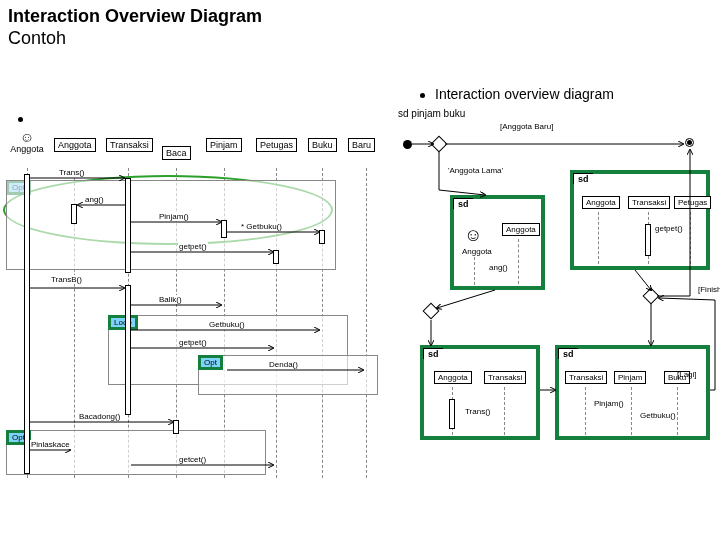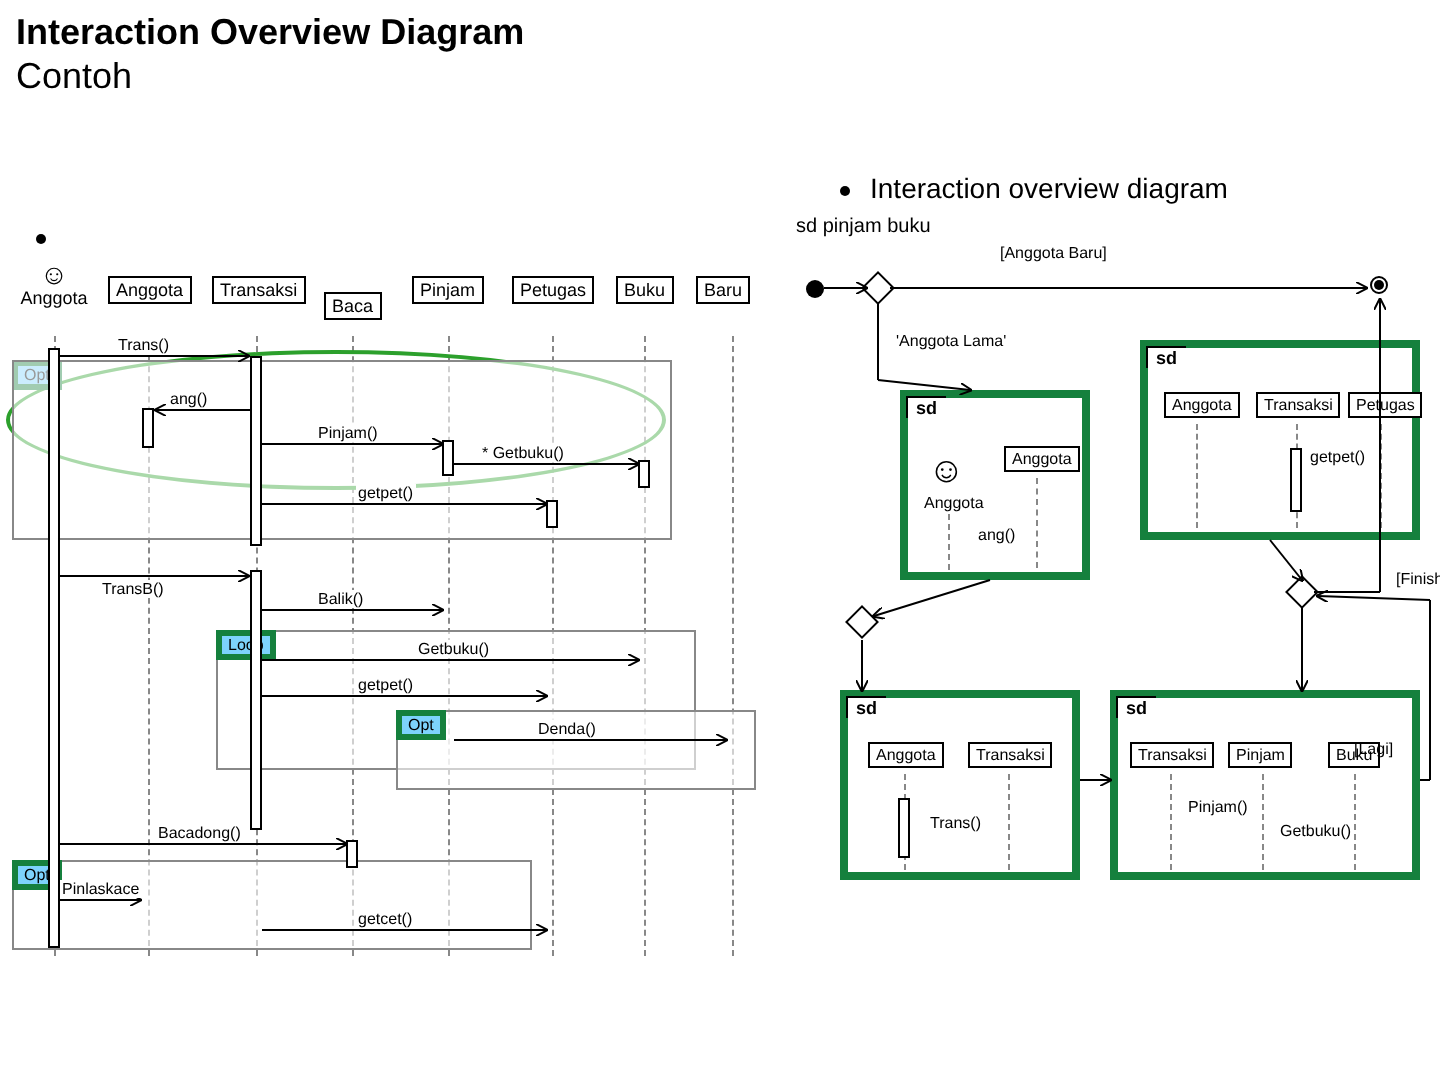--- a/index.html
+++ b/index.html
@@ -104,21 +104,21 @@
     <line x1="22" y1="292" x2="165" y2="292" stroke="#000" marker-end="url(#ah)"></line>
     <line x1="22" y1="320" x2="62" y2="320" stroke="#000" marker-end="url(#ah)"></line>
     <line x1="123" y1="335" x2="265" y2="335" stroke="#000" marker-end="url(#ah)"></line>
   </svg>
 
   <div class="msg" style="left:50px; top:38px;">Trans()</div>
   <div class="msg" style="left:76px; top:65px;">ang()</div>
   <div class="msg" style="left:150px; top:82px;">Pinjam()</div>
   <div class="msg" style="left:232px; top:92px;">* Getbuku()</div>
   <div class="msg" style="left:170px; top:112px;">getpet()</div>
-  <div class="msg" style="left:42px; top:160px;">TransB()</div>
+  <div class="msg" style="left:42px; top:145px;">TransB()</div>
   <div class="msg" style="left:150px; top:165px;">Balik()</div>
   <div class="msg" style="left:200px; top:190px;">Getbuku()</div>
   <div class="msg" style="left:170px; top:208px;">getpet()</div>
   <div class="msg" style="left:260px; top:230px;">Denda()</div>
   <div class="msg" style="left:70px; top:282px;">Bacadong()</div>
   <div class="msg" style="left:22px; top:310px;">Pinlaskace</div>
   <div class="msg" style="left:170px; top:325px;">getcet()</div>
 </div>
 
 <div class="right-pane">

